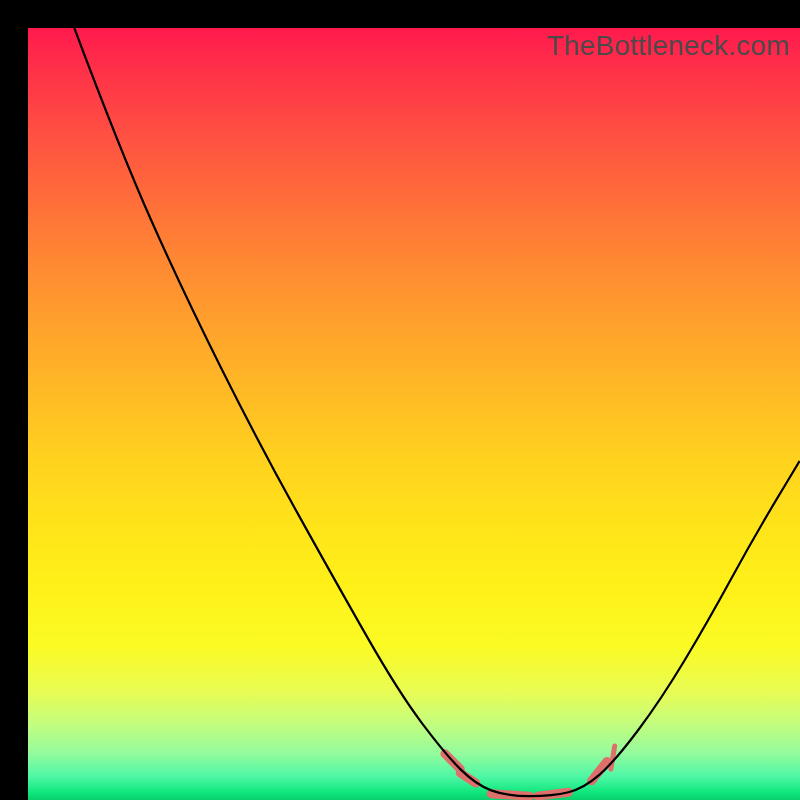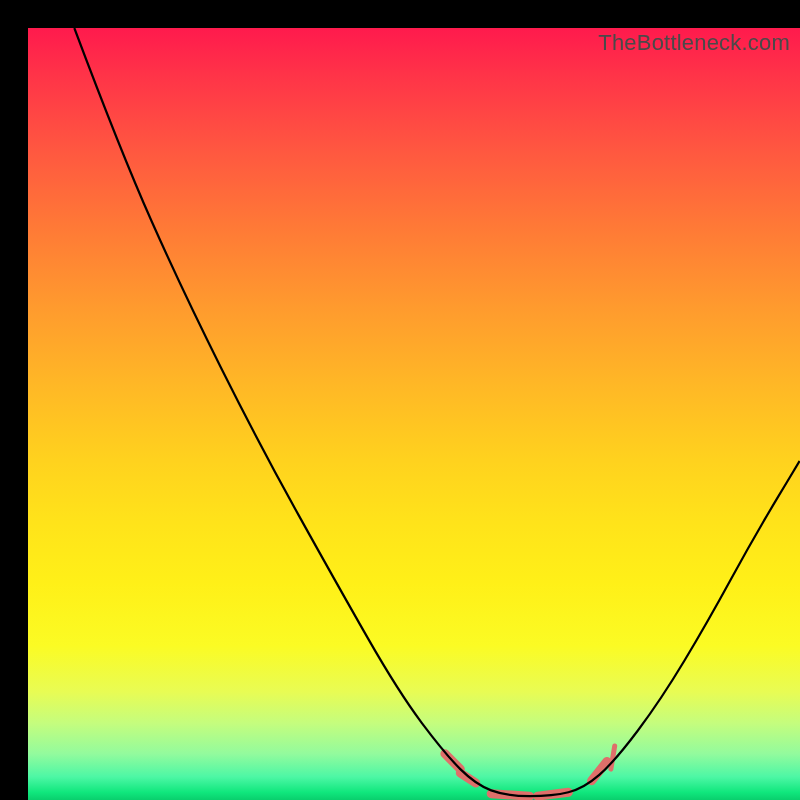--- a/index.html
+++ b/index.html
@@ -41,21 +41,21 @@
       #4df7a5 97%,
       #10e77d 99%,
       #09cf6d 100%
     );
   }
   .watermark {
     position: absolute;
     top: 2px;
     right: 10px;
     color: #4a4a4a;
-    font-size: 22px;
+    font-size: 28px;
     font-weight: 500;
     letter-spacing: 0.2px;
     user-select: none;
   }
   svg.curve {
     position: absolute;
     inset: 0;
     width: 100%;
     height: 100%;
   }

